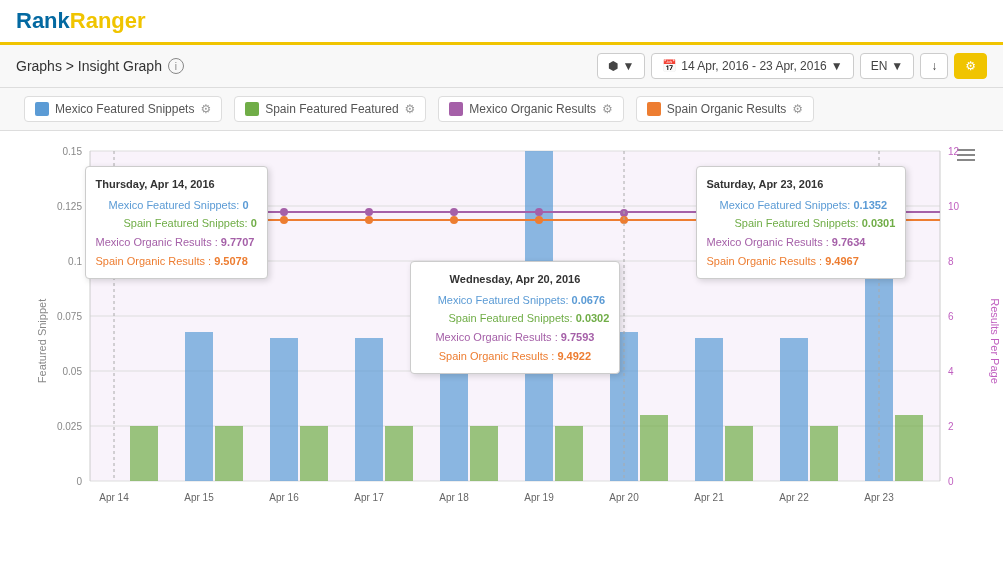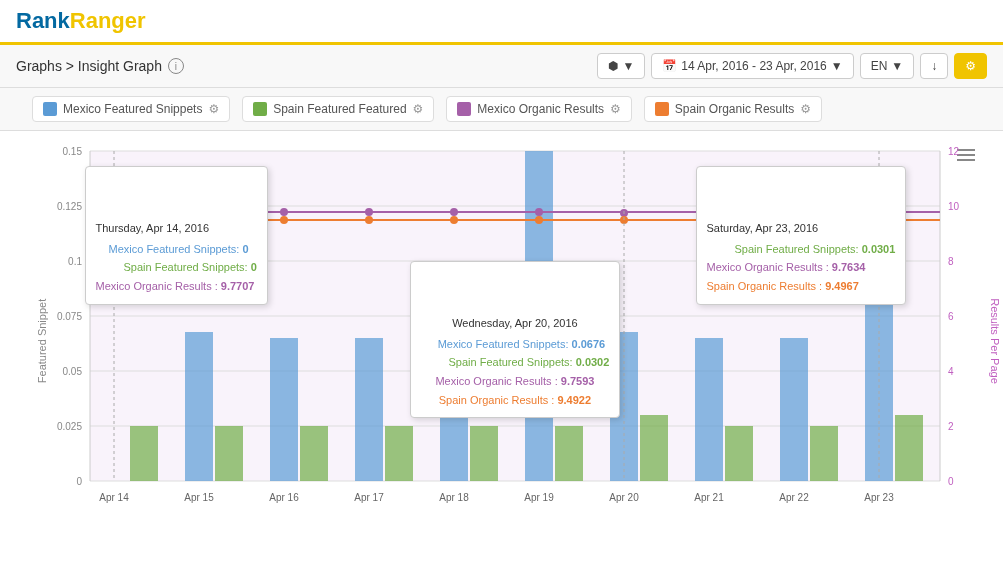--- a/index.html
+++ b/index.html
@@ -13,33 +13,33 @@
 
     
     #toolbar { background: #f8f8f8; border-bottom: 1px solid #ddd; padding: 8px 16px; display: flex; align-items: center; justify-content: space-between; }
     #toolbar-left { display: flex; align-items: center; gap: 6px; font-size: 14px; font-weight: normal; color: #333; }
     #toolbar-right { display: flex; align-items: center; gap: 6px; }
     .toolbar-btn { border: 1px solid #ccc; background: #fff; border-radius: 4px; padding: 5px 10px; cursor: pointer; display: flex; align-items: center; gap: 4px; font-size: 12px; color: #444; }
     .toolbar-btn.active { background: #f0c400; border-color: #f0c400; color: #fff; }
     .info-icon { display: inline-flex; align-items: center; justify-content: center; width: 16px; height: 16px; border: 1px solid #888; border-radius: 50%; font-size: 10px; color: #888; cursor: pointer; }
 
     
-    #legend { background: #f8f8f8; border-bottom: 1px solid #ddd; padding: 8px 32px; display: flex; align-items: center; gap: 12px; flex-wrap: wrap; }
+    #legend { background: #f8f8f8; border-bottom: 1px solid #ddd; padding: 8px 24px; display: flex; align-items: center; gap: 12px; flex-wrap: wrap; }
     .legend-item { display: flex; align-items: center; gap: 6px; background: #fff; border: 1px solid #ddd; border-radius: 4px; padding: 5px 10px; cursor: pointer; }
     .legend-dot { width: 14px; height: 14px; border-radius: 2px; }
     .legend-label { font-size: 12px; color: #555; }
     .legend-gear { color: #999; font-size: 12px; cursor: pointer; }
 
     
     #chart-area { padding: 10px 10px 10px 16px; background: #fff; position: relative; }
     #chart-container { position: relative; width: 950px; height: 400px; margin: 0 auto; }
 
     
     .tooltip-box { position: absolute; background: #fff; border: 1px solid #ccc; border-radius: 4px; padding: 8px 10px; font-size: 11px; line-height: 1.7; box-shadow: 2px 2px 6px rgba(0,0,0,0.15); z-index: 10; min-width: 180px; }
-    .tooltip-date { font-weight: normal; color: #333; margin-bottom: 2px; margin-top: 44px; }
+    .tooltip-date { font-weight: bold; color: #333; margin-bottom: 2px; }
     .tt-blue { color: #5b9bd5; padding-left: 13px; }
     .tt-green { color: #70ad47; padding-left: 28px; }
     .tt-purple { color: #a560a8; }
     .tt-orange { color: #ed7d31; }
 
     
     .hamburger { position: absolute; top: 5px; right: 5px; cursor: pointer; }
     .hamburger span { display: block; width: 18px; height: 2px; background: #888; margin: 3px 0; }
   </style>
 </head>
@@ -208,31 +208,33 @@
       <line x1="84" y1="10" x2="84" y2="340" stroke="#aaa" stroke-width="1" stroke-dasharray="3,3"></line>
       <line x1="594" y1="10" x2="594" y2="340" stroke="#aaa" stroke-width="1" stroke-dasharray="3,3"></line>
       <line x1="849" y1="10" x2="849" y2="340" stroke="#aaa" stroke-width="1" stroke-dasharray="3,3"></line>
     </svg>
 
     <div class="tooltip-box" style="left:55px; top:25px;">
       <div class="tooltip-date">Thursday, Apr 14, 2016</div>
       <div><span class="tt-blue">Mexico Featured Snippets: <strong>0</strong></span></div>
       <div><span class="tt-green">Spain Featured Snippets: <strong>0</strong></span></div>
       <div><span class="tt-purple">Mexico Organic Results : <strong>9.7707</strong></span></div>
+      <div><span class="tt-orange">Spain Organic Results : <strong>9.5078</strong></span></div>
     </div>
 
     <div class="tooltip-box" style="left:380px; top:120px;text-align:center;">
       <div class="tooltip-date">Wednesday, Apr 20, 2016</div>
       <div><span class="tt-blue">Mexico Featured Snippets: <strong>0.0676</strong></span></div>
       <div><span class="tt-green">Spain Featured Snippets: <strong>0.0302</strong></span></div>
       <div><span class="tt-purple">Mexico Organic Results : <strong>9.7593</strong></span></div>
       <div><span class="tt-orange">Spain Organic Results : <strong>9.4922</strong></span></div>
     </div>
 
     <div class="tooltip-box" style="left:666px; top:25px;">
       <div class="tooltip-date">Saturday, Apr 23, 2016</div>
+      <div><span class="tt-blue">Mexico Featured Snippets: <strong>0.1352</strong></span></div>
       <div><span class="tt-green">Spain Featured Snippets: <strong>0.0301</strong></span></div>
       <div><span class="tt-purple">Mexico Organic Results : <strong>9.7634</strong></span></div>
       <div><span class="tt-orange">Spain Organic Results : <strong>9.4967</strong></span></div>
     </div>
 
   </div>
 </div>
 
 </body></html>

